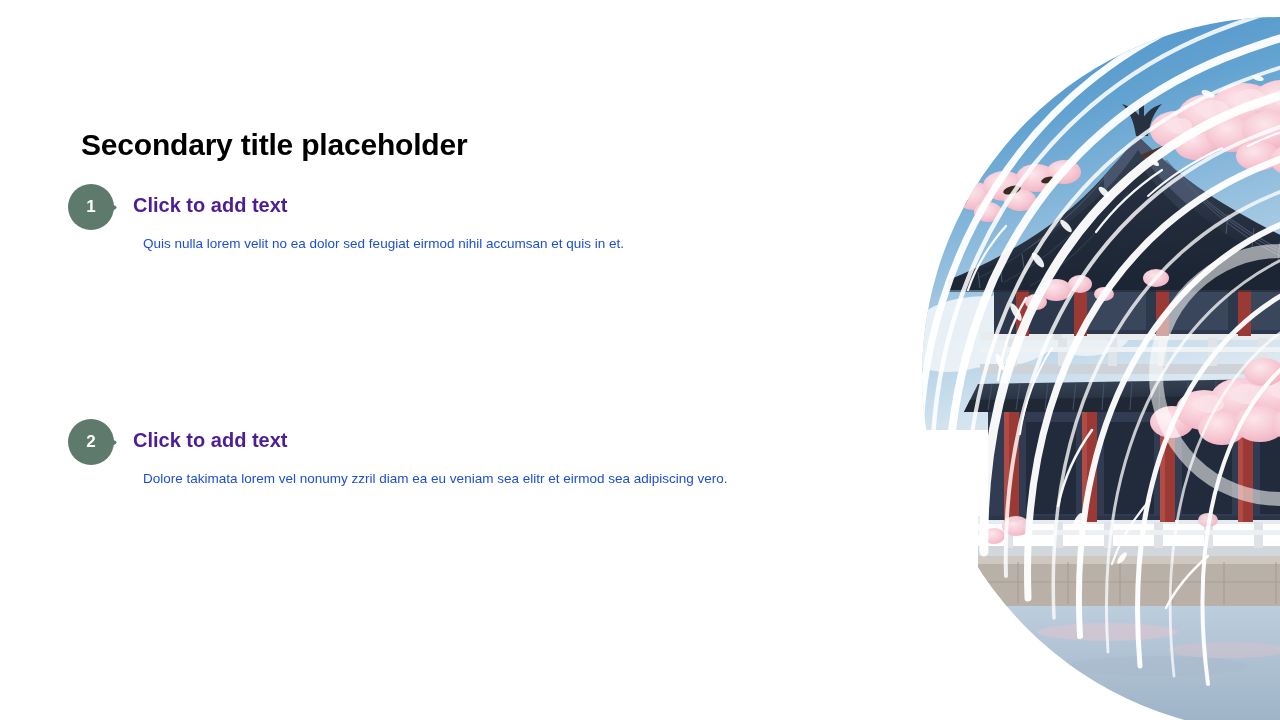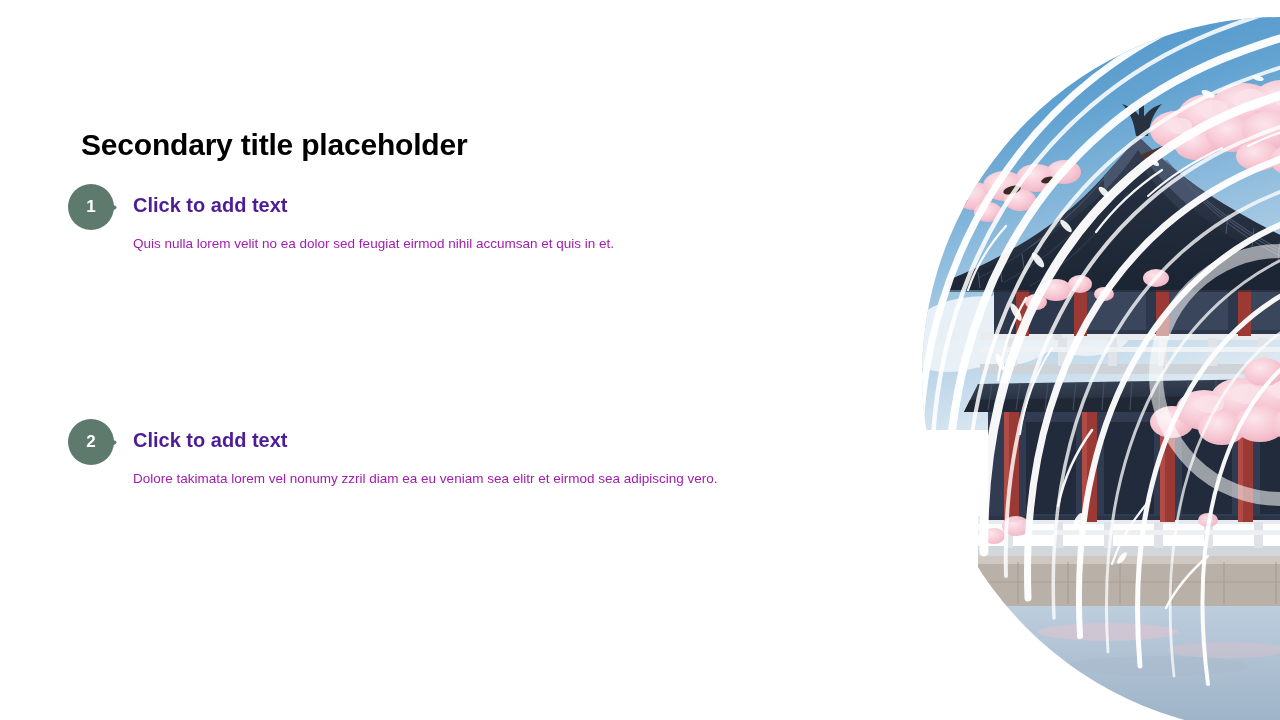--- a/index.html
+++ b/index.html
@@ -75,25 +75,25 @@
     left: 65px;
     top: 10px;
     font-size: 20px;
     font-weight: bold;
     color: #4c1d95;
     white-space: nowrap;
   }
 
   .point-body {
     position: absolute;
-    left: 65px;
+    left: 75px;
     top: 50px;
     font-size: 13.5px;
     font-weight: normal;
-    color: #a21caf;
+    color: #1d4ed8;
     line-height: 1.45;
     width: 760px;
   }
 
   
   .art {
     position: absolute;
     left: 908px;
     top: -40px;
     width: 420px;

